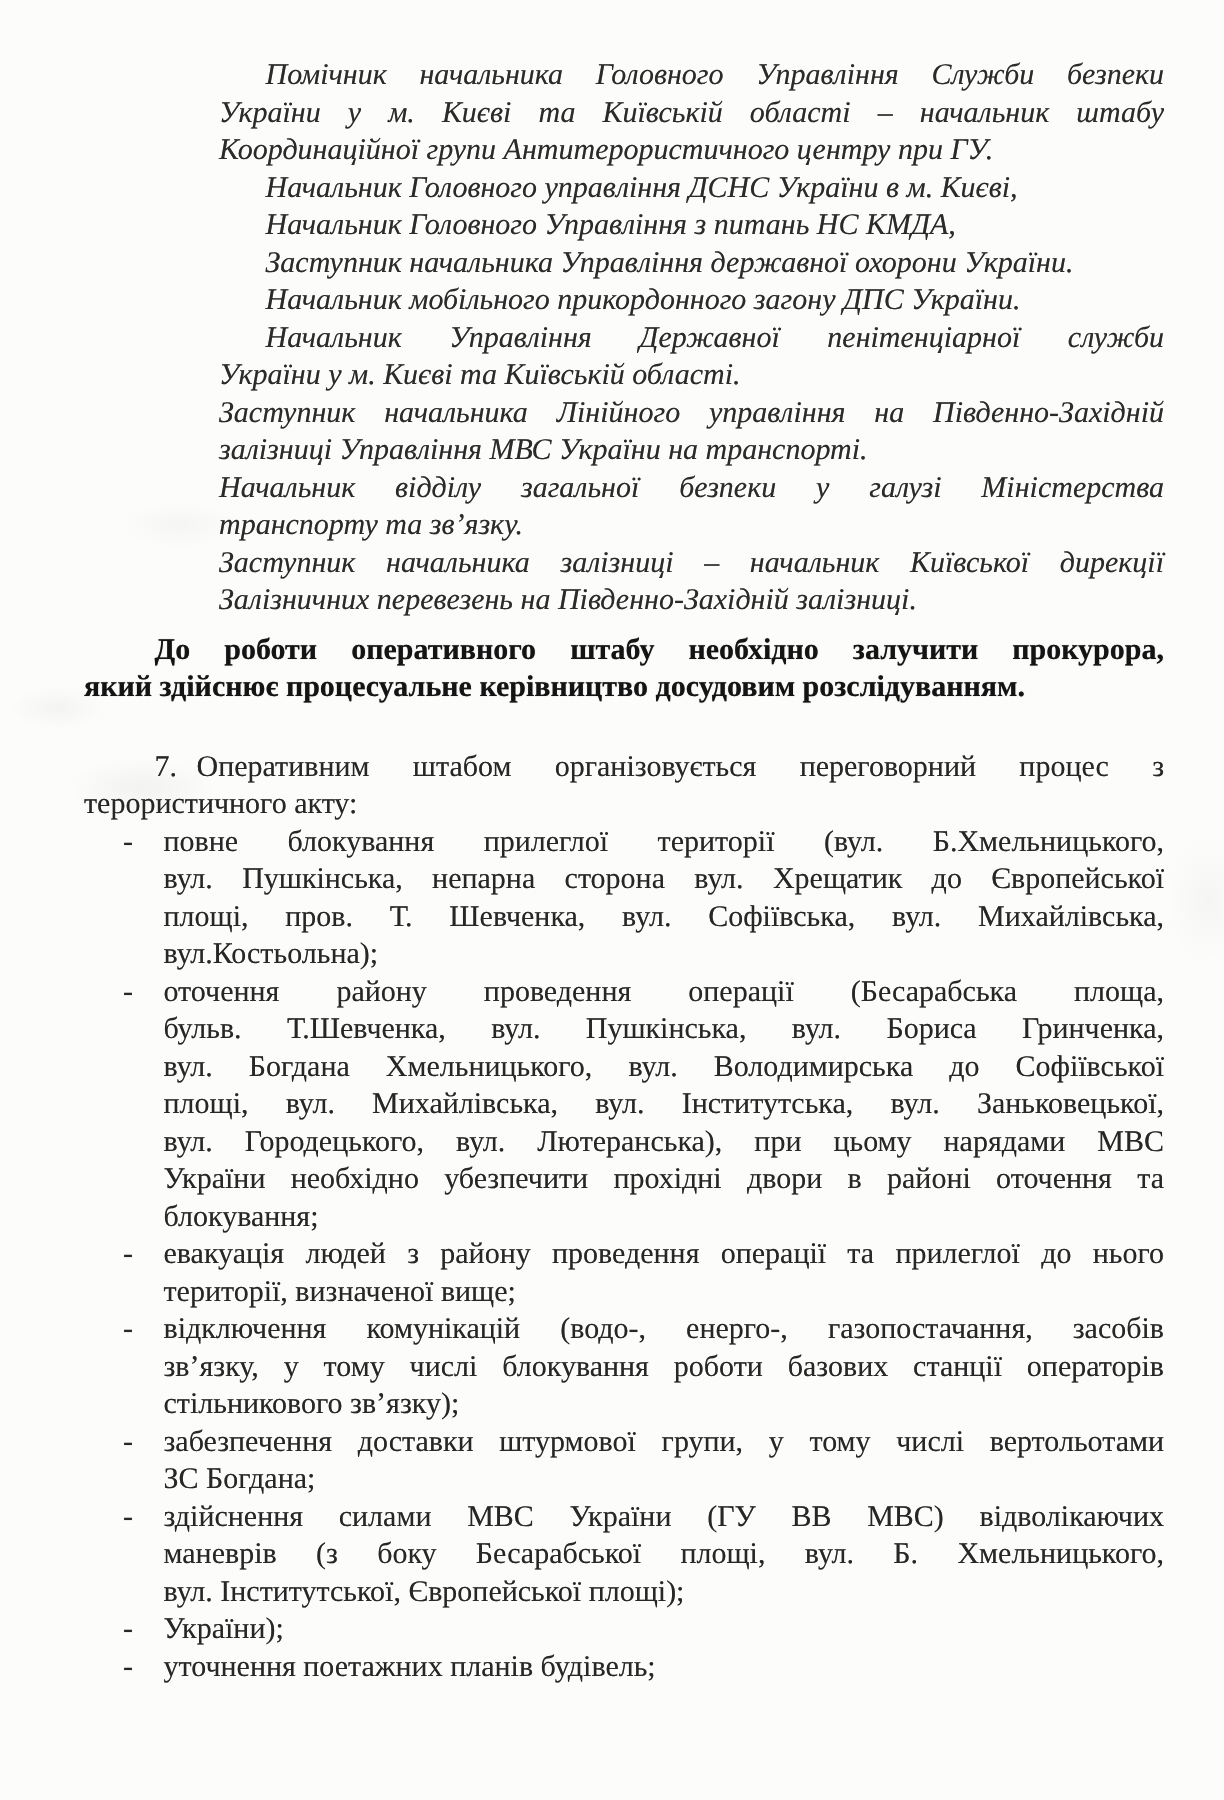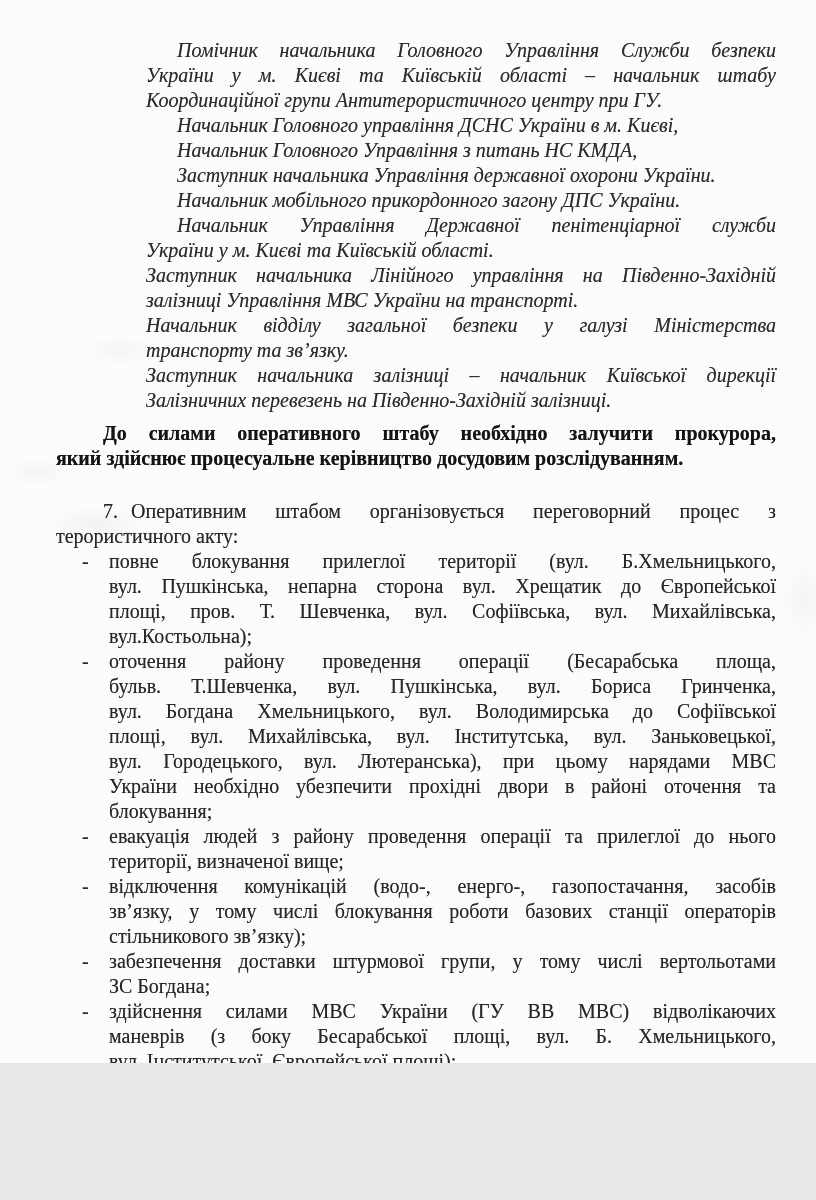--- a/index.html
+++ b/index.html
@@ -1,20 +1,20 @@
 <!DOCTYPE html>
 <html lang="uk"><head>
 <meta charset="utf-8">
 <style>
   html, body { margin: 0; padding: 0; }
   body { background: #e8e8e8; }
   .page {
     position: relative;
     width: 816px;
-    height: 1063px;
+    height: 1200px;
     margin: 0 auto;
     overflow: hidden;
     box-sizing: border-box;
     padding: 38px 40px 0 0;
     font-family: "Liberation Serif", "DejaVu Serif", serif;
     color: #272727;
     background:
       radial-gradient(70px 28px at 95px 525px, rgba(110,110,110,0.07), transparent 70%),
       radial-gradient(45px 20px at 38px 472px, rgba(110,110,110,0.06), transparent 70%),
       radial-gradient(55px 22px at 120px 350px, rgba(120,120,120,0.05), transparent 70%),
@@ -82,21 +82,21 @@
       <div class="ln">Начальник відділу загальної безпеки у галузі Міністерства</div>
       <div class="ln last">транспорту та зв’язку.</div>
     </div>
     <div class="para">
       <div class="ln">Заступник начальника залізниці – начальник Київської дирекції</div>
       <div class="ln last">Залізничних перевезень на Південно-Західній залізниці.</div>
     </div>
   </div>
 
   <div class="prosecutor">
-    <div class="ln ind47">До силами оперативного штабу необхідно залучити прокурора,</div>
+    <div class="ln ind47">До роботи оперативного штабу необхідно залучити прокурора,</div>
     <div class="ln last">який здійснює процесуальне керівництво досудовим розслідуванням.</div>
   </div>
 
   <div class="section7-intro">
     <div class="ln ind47">
       <span>7.</span><span class="numgap"></span><span>Оперативним штабом організовується переговорний процес з</span>
     </div>
     <div class="ln last">терористичного акту:</div>
   </div>
 

